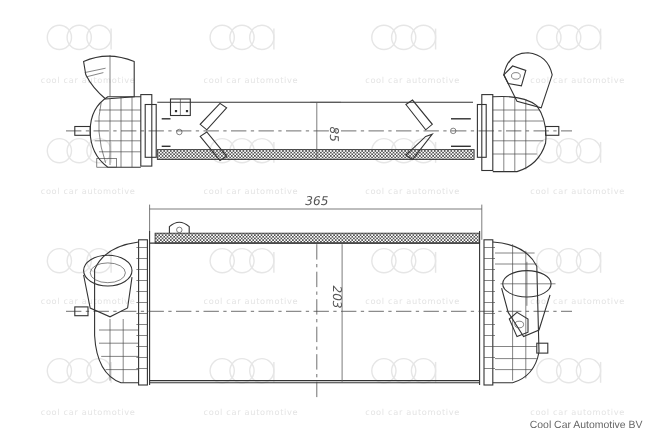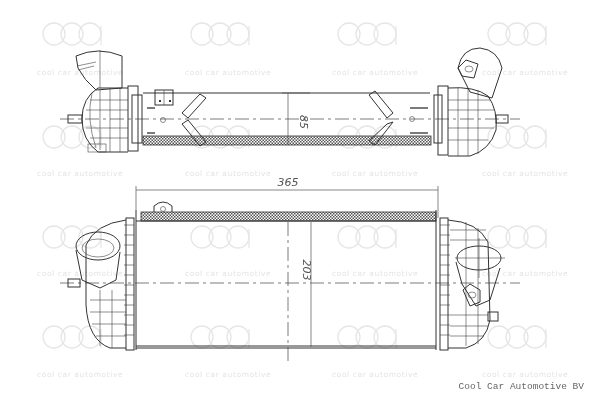--- a/index.html
+++ b/index.html
@@ -1,20 +1,20 @@
 <!DOCTYPE html>
 <html><head>
   <meta charset="utf-8">
   <style>
     html, body { margin: 0; padding: 0; background: #ffffff; }
     body { width: 600px; height: 400px; overflow: hidden; position: relative; font-family: "DejaVu Sans", sans-serif; }
     #canvas { position: absolute; left: 0; top: 0; width: 600px; height: 400px; }
     .wm-text { font-family: "DejaVu Sans", sans-serif; font-size: 7.5px; fill: #e4e4e4; letter-spacing: 0.6px; }
     .dim-text { font-family: "DejaVu Sans", sans-serif; font-size: 11px; fill: #555; font-style: italic; }
-    .footer { position: absolute; right: 16px; bottom: 8px; font-family: Liberation Mono, monospace; font-size: 9.5px; color: #666; }
+    .footer { position: absolute; right: 16px; bottom: 8px; font-family: Liberation Sans, sans-serif; font-size: 9.5px; color: #666; }
     .ln { stroke: #333; stroke-width: 1; fill: none; }
     .thin { stroke: #444; stroke-width: 0.6; fill: none; }
     .center { stroke: #444; stroke-width: 0.7; stroke-dasharray: 14 4 3 4; fill: none; }
     .dimline { stroke: #555; stroke-width: 0.7; fill: none; }
   </style>
 </head>
 <body>
 
 <svg id="canvas" viewBox="0 0 600 400" xmlns="http://www.w3.org/2000/svg">
   <defs>

